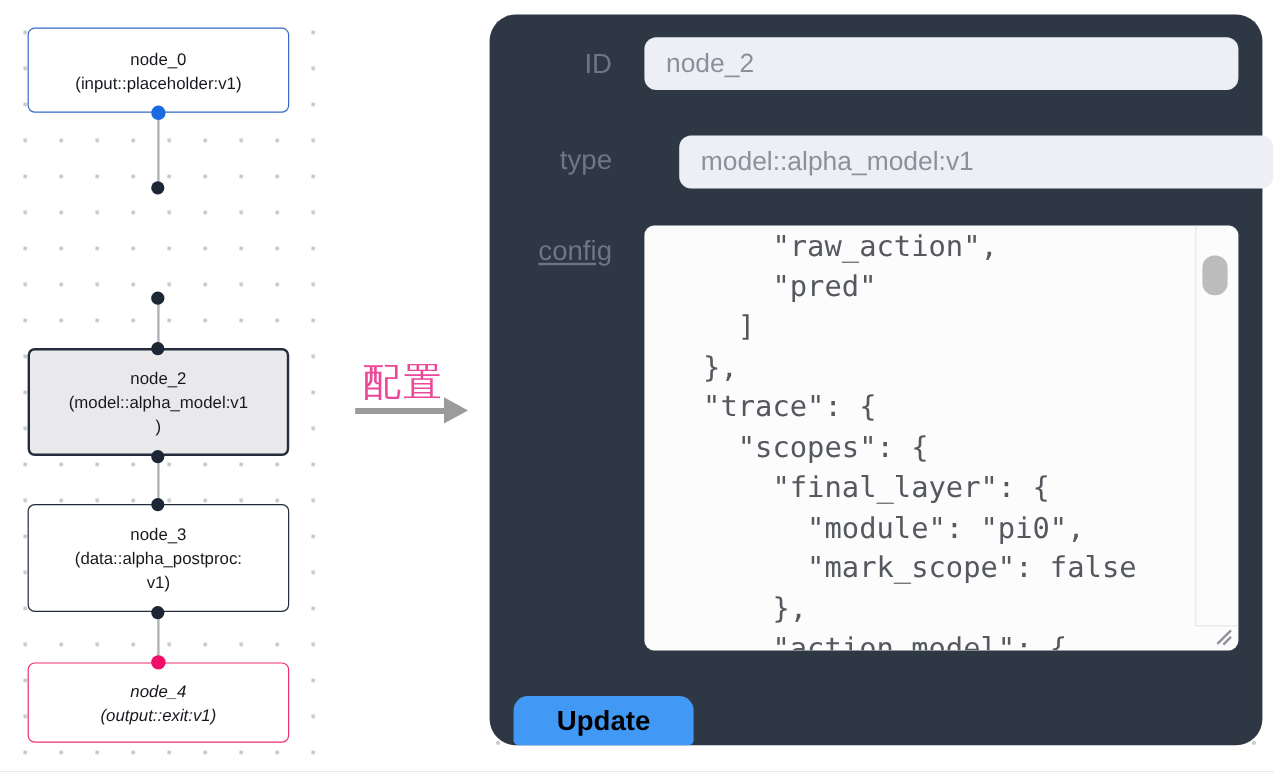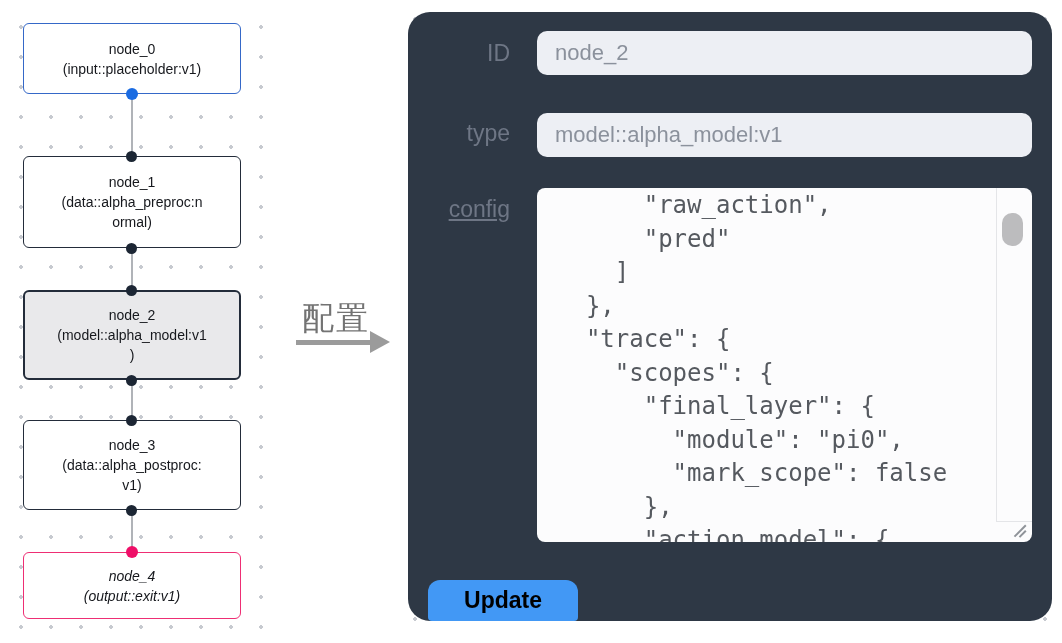--- a/index.html
+++ b/index.html
@@ -20,36 +20,36 @@
   .node.input   { border:1.6px solid #3568c8; }
   .node.selected{ background:#e9e9eb; border-width:2.6px; }
   .node.output  { border:1.6px solid #ee2e74;font-style:italic; }
 
   .port { position:absolute; left:126px; width:11px; height:11px; border-radius:50%; background:#1c2634; }
   .port.blue { background:#1a6be2; width:12px; height:12px; left:126px; }
   .port.pink { background:#ef0f68; width:12px; height:12px; left:126px; }
 
   
   .transition-label { position:absolute; left:296px; top:297px; width:80px; text-align:center;
-                      font-size:32px; color:#737373; font-weight:500; letter-spacing:2px; }
+                      font-size:32px; color:#ec4899; font-weight:500; letter-spacing:2px; }
   .arrow-line { position:absolute; left:296px; top:340px; width:76px; height:5px; background:#9b9b9b; }
   .arrow-head { position:absolute; left:370px; top:331px; width:0; height:0;
                 border-left:20px solid #9b9b9b; border-top:11px solid transparent; border-bottom:11px solid transparent; }
 
   
   .panel { position:absolute; left:408px; top:12px; width:644px; height:609px; background:#2e3845; border-radius:22px; }
   .field-label { position:absolute; width:102px; right:auto; left:408px; text-align:right; color:#6e7685; font-size:23px; }
   .field-label.id     { top:40px;  left:408px; width:102px; }
   .field-label.type   { top:120px; left:408px; width:102px; }
   .field-label.config { top:196px; left:408px; width:102px;text-decoration:underline; }
 
   .text-input { position:absolute; left:537px; width:495px; height:44px; background:#edeff4; border:none; outline:none;
                 border-radius:10px; font-size:22px; color:#8b919c; padding:0 18px; font-family:"Liberation Sans", sans-serif; }
   .text-input.id   { top:31px; }
-  .text-input.type { top:113px; }
+  .text-input.type { top:113px;margin-left:29px; }
 
   .config-box { position:absolute; left:537px; top:188px; width:495px; height:354px; background:#fcfcfd; border-radius:8px; overflow:hidden; }
   .config-pre { position:absolute; left:0; top:0; width:458px; height:354px; overflow:hidden;
                 font-family:"DejaVu Sans Mono", monospace; font-size:24px; line-height:33.5px; color:#55595f;
                 white-space:pre; padding:1px 0 0 20px; }
   .vscroll-track { position:absolute; right:35px; top:0; width:1px; height:334px; background:#e4e5e8; }
   .vscroll-thumb { position:absolute; right:9px; top:25px; width:21px; height:33px; background:#bcbcbe; border-radius:10px; }
   .hscroll-sep { position:absolute; right:0; bottom:20px; width:35px; height:1px; background:#e4e5e8; }
   .resize-grip { position:absolute; right:4px; bottom:4px; width:16px; height:14px; }
   .resize-grip span { position:absolute; background:#8f9399; height:1.6px; transform:rotate(-45deg); transform-origin:center; }
@@ -68,25 +68,20 @@
   <div class="canvas left"></div>
 
   <div class="link" style="top:94px;height:62px;"></div>
   <div class="link" style="top:248px;height:42px;"></div>
   <div class="link" style="top:380px;height:40px;"></div>
   <div class="link" style="top:510px;height:42px;"></div>
 
   <div class="node input" style="top:23px;height:71px;">
     <div>node_0</div>
     <div class="sub">(input::placeholder:v1)</div>
-  </div>
-  <div class="node" style="top:156px;height:92px;">
-    <div>node_1</div>
-    <div class="sub">(data::alpha_preproc:n
-ormal)</div>
   </div>
   <div class="node selected" style="top:290px;height:90px;">
     <div>node_2</div>
     <div class="sub">(model::alpha_model:v1
 )</div>
   </div>
   <div class="node" style="top:420px;height:90px;">
     <div>node_3</div>
     <div class="sub">(data::alpha_postproc:
 v1)</div>

